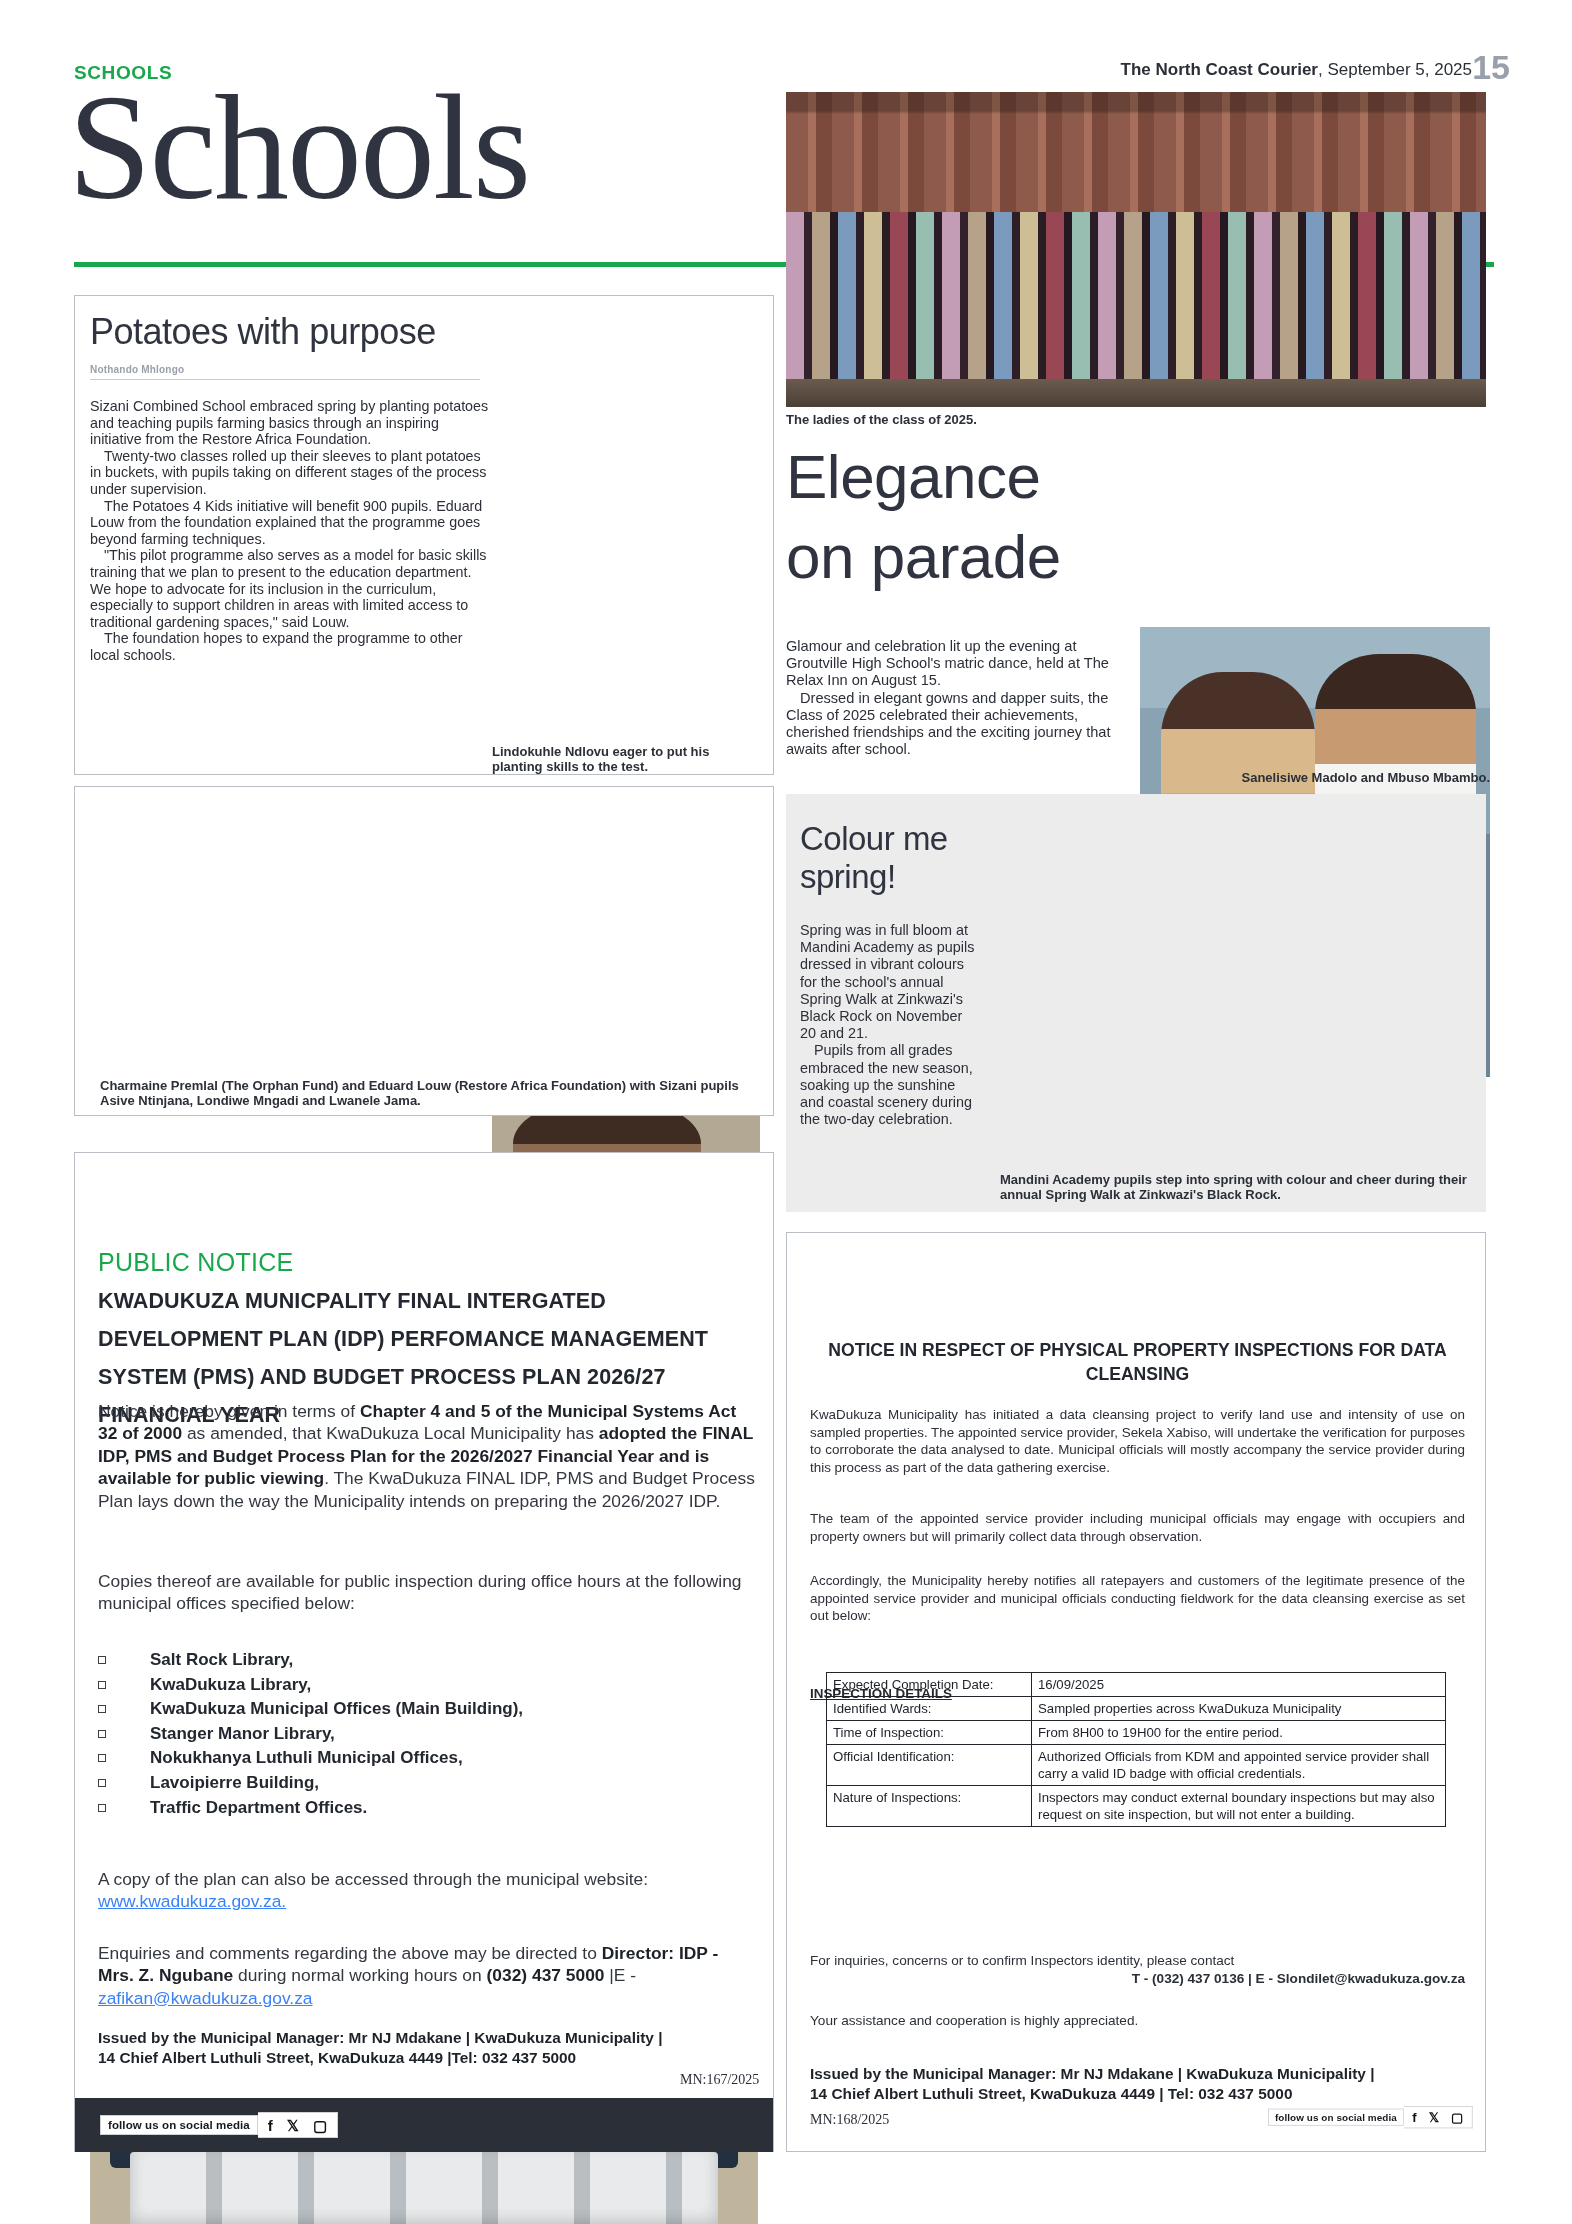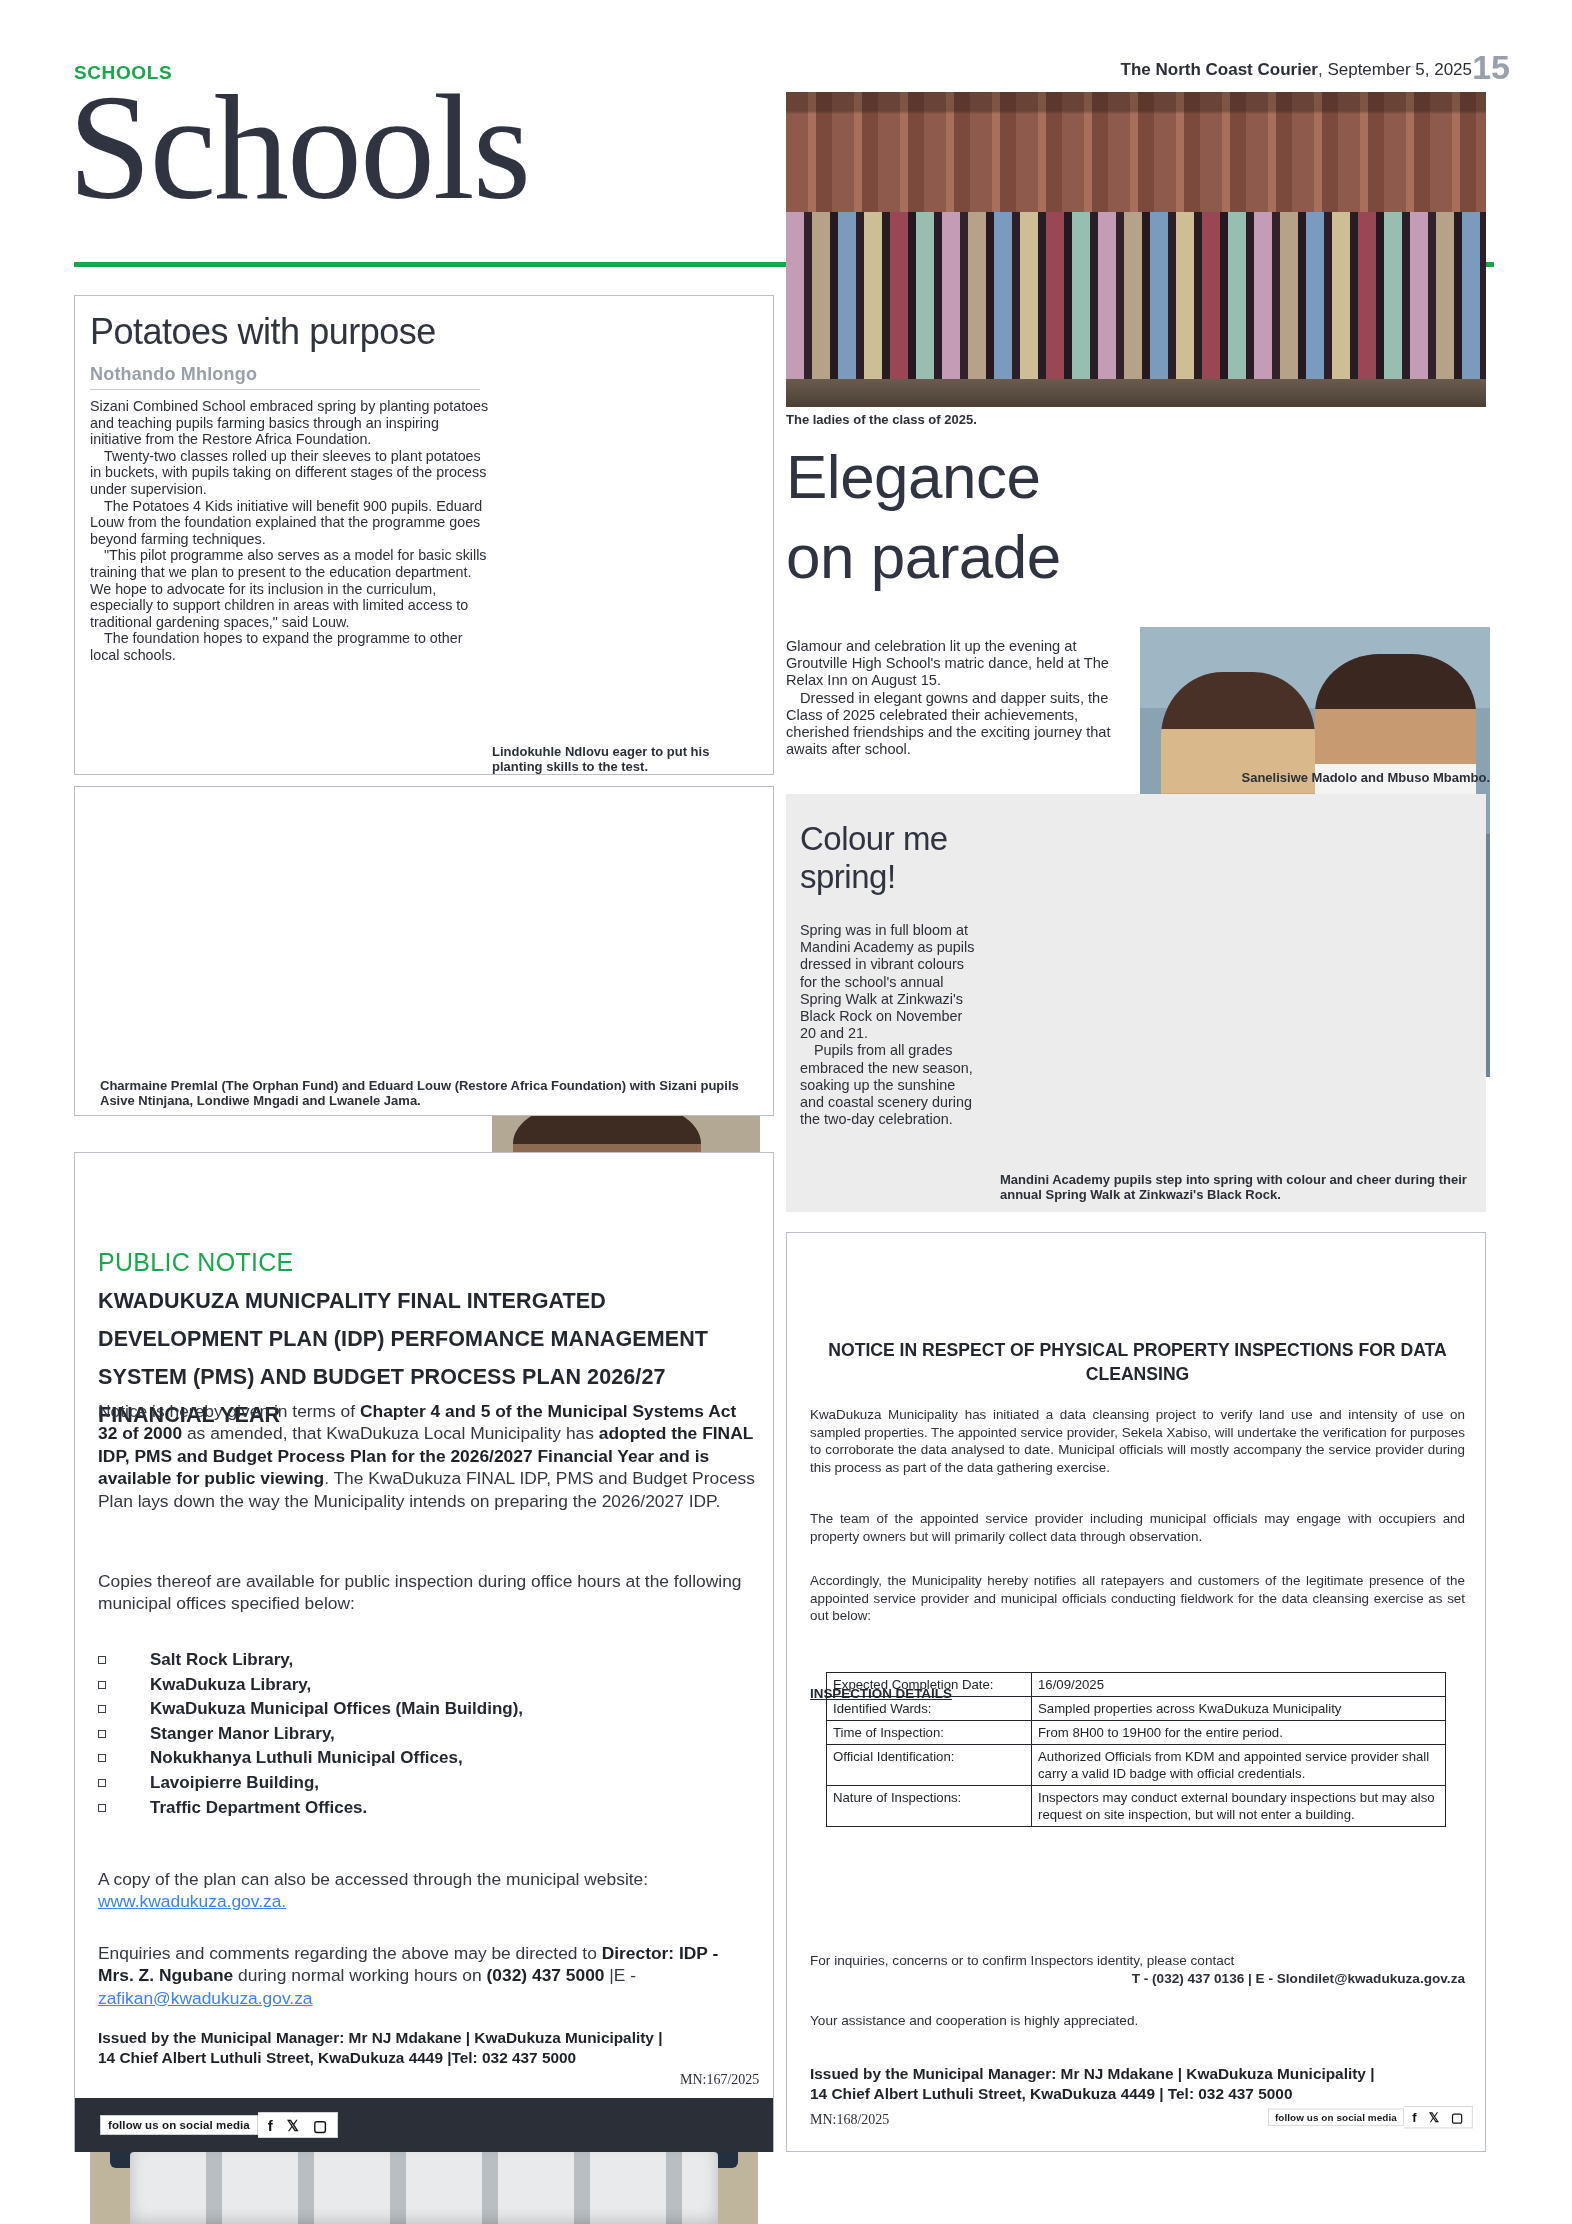--- a/index.html
+++ b/index.html
@@ -63,21 +63,21 @@
   .panel { position: absolute; }
   .bordered { border: 1px solid #b9bdc4; }
 
   h2.headline {
     font-family: "Liberation Sans", sans-serif;
     font-weight: 400;
     color: #2f3440;
     letter-spacing: -0.5px;
   }
   .byline {
-    font-size: 18px;
+    font-size: 10px;
     font-weight: 700;
     color: #9aa0ab;
     padding-bottom: 4px;
     border-bottom: 1px solid #c8ccd2;
     margin-bottom: 9px;
     letter-spacing: .2px;
   }
   .body-text {
     font-size: 14.3px;
     line-height: 16.6px;

